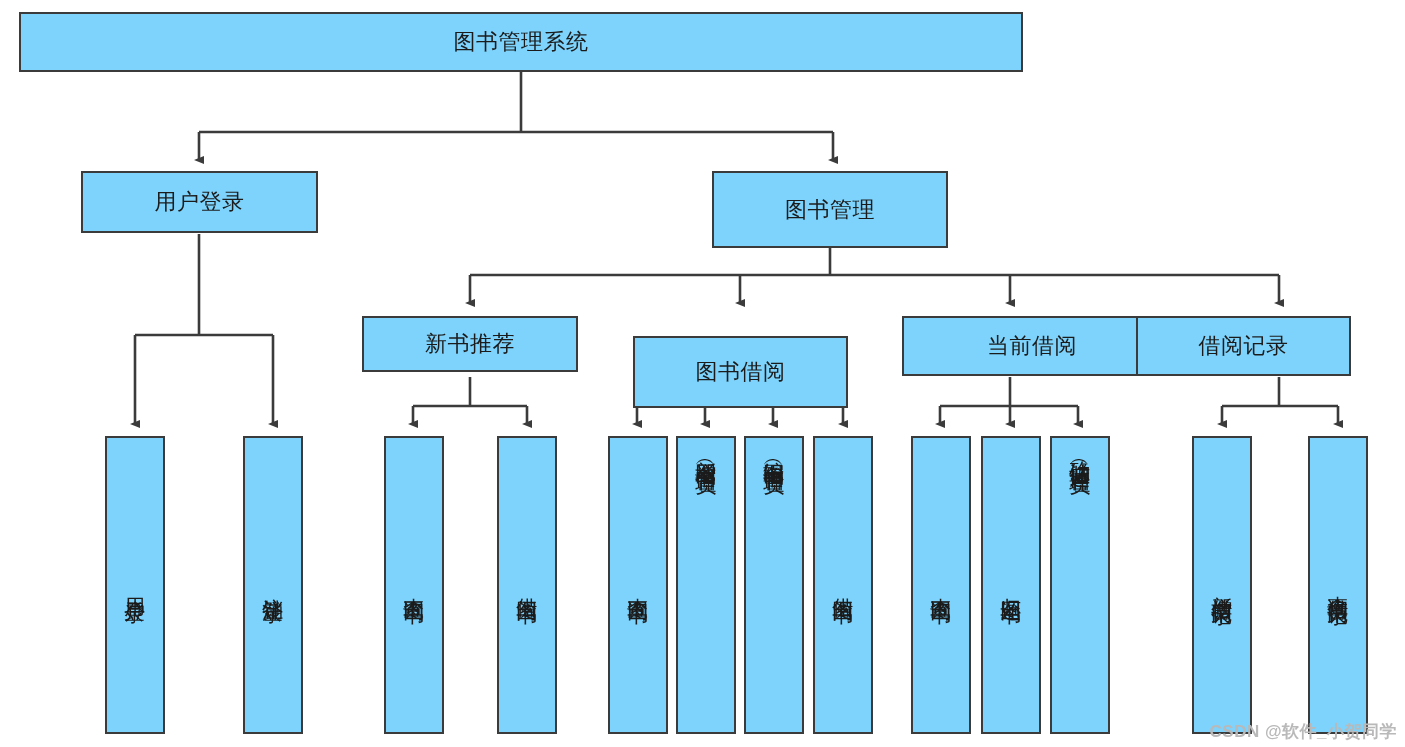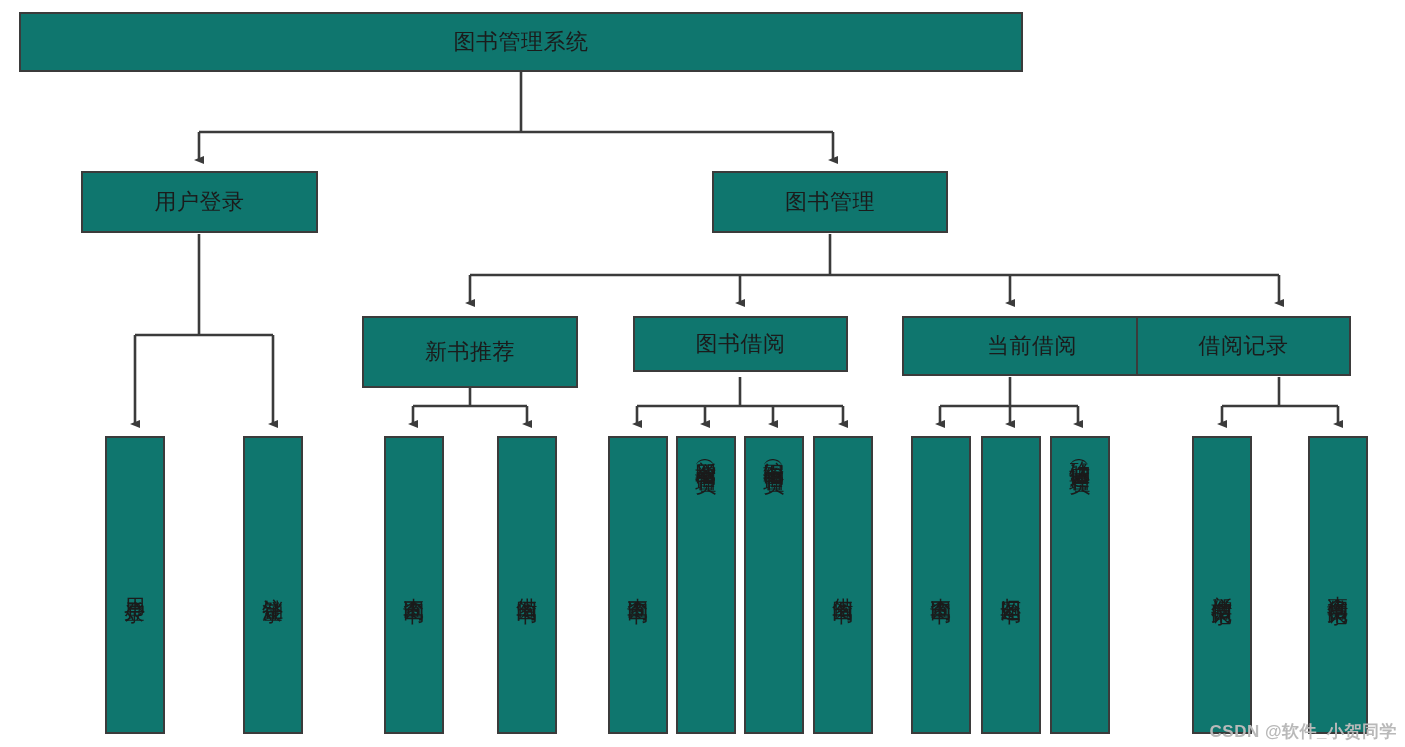--- a/index.html
+++ b/index.html
@@ -16,21 +16,21 @@
   }
   #svg-layer{
     position:absolute;
     left:0;top:0;
     width:1405px;height:747px;
     pointer-events:none;
   }
   .node{
     position:absolute;
     box-sizing:border-box;
-    background:#0f766e;
+    background:#7dd3fc;
     border:2px solid #3b3b3b;
     display:flex;
     align-items:center;
     justify-content:center;
     text-align:center;
   }
   .node .label{
     font-size:22px;
     line-height:1.15;
     color:#1b1b1b;
@@ -121,29 +121,29 @@
   </svg>
 
   <div class="node" style="left:19px;top:12px;width:1004px;height:60px;">
     <span class="label">图书管理系统</span>
   </div>
 
   <div class="node" style="left:81px;top:171px;width:237px;height:62px;">
     <span class="label">用户登录</span>
   </div>
 
-  <div class="node" style="left:712px;top:171px;width:236px;height:62px;">
+  <div class="node" style="left:712px;top:171px;width:236px;height:77px;">
     <span class="label">图书管理</span>
   </div>
 
-  <div class="node" style="left:362px;top:316px;width:216px;height:72px;">
+  <div class="node" style="left:362px;top:316px;width:216px;height:56px;">
     <span class="label">新书推荐</span>
   </div>
 
-  <div class="node" style="left:633px;top:316px;width:215px;height:56px;text-align:center;">
+  <div class="node" style="left:633px;top:336px;width:215px;height:72px;text-align:center;">
     <span class="label">图书借阅</span>
   </div>
 
   <div class="node" style="left:902px;top:316px;width:260px;height:60px;">
     <span class="label">当前借阅</span>
   </div>
 
   <div class="node" style="left:1136px;top:316px;width:215px;height:60px;">
     <span class="label">借阅记录</span>
   </div>

